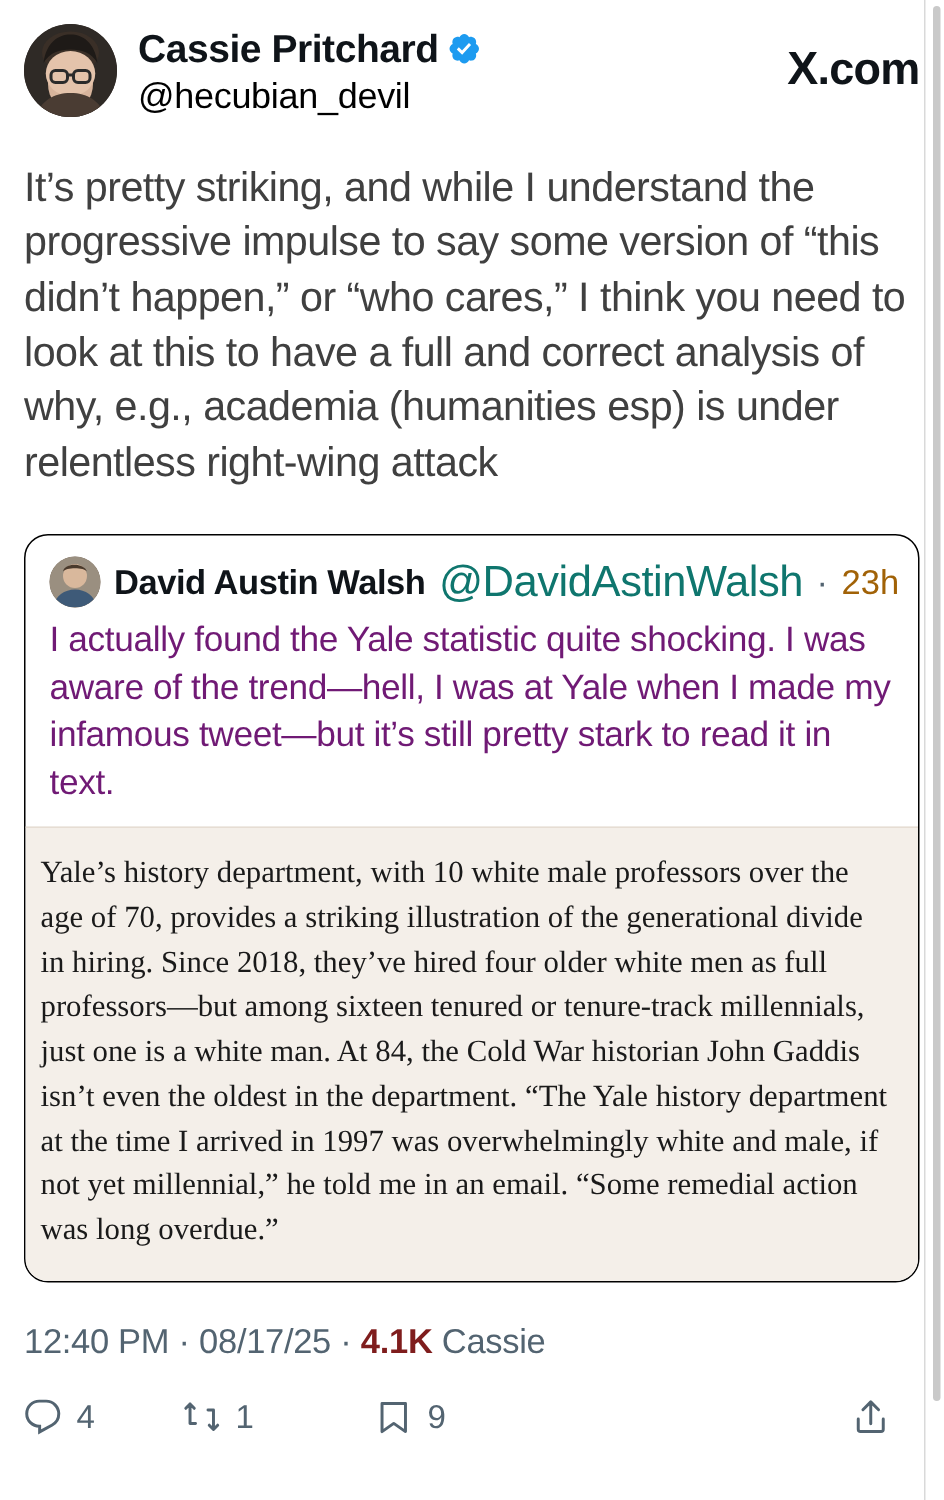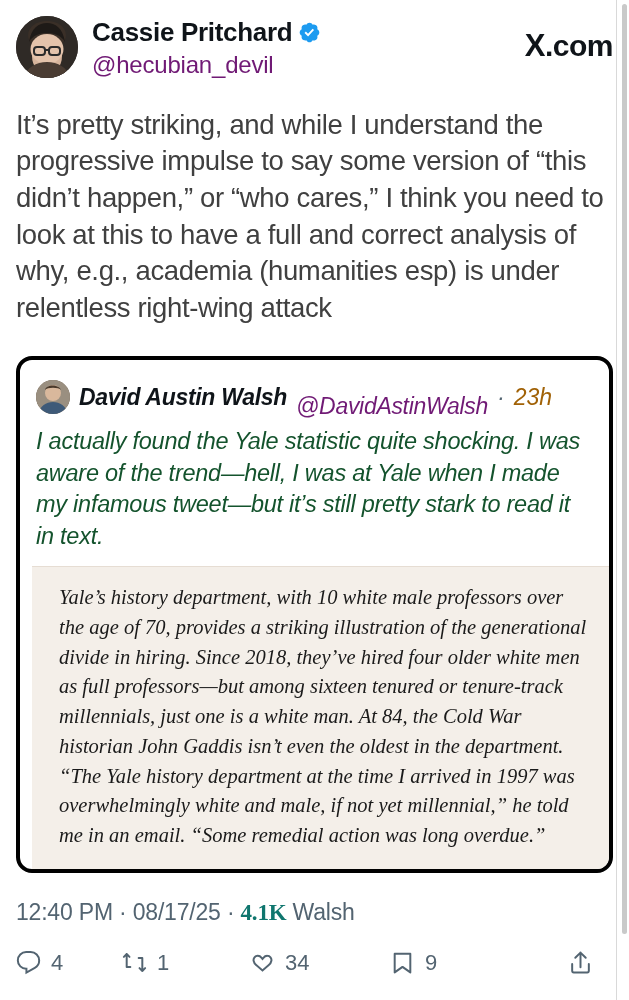--- a/index.html
+++ b/index.html
@@ -58,21 +58,21 @@
     white-space: nowrap;
   }
   .verified {
     width: 23px;
     height: 23px;
     flex: 0 0 23px;
     display: inline-block;
   }
   .handle {
     font-size: 24px;
-    color: #701a75;
+    color: #000000;
     margin-top: 3px;
     letter-spacing: -0.2px;
     white-space: nowrap;
   }
   .brand {
     font-size: 30px;
     font-weight: bold;
     color: #0f1419;
     letter-spacing: -0.5px;
     padding-top: 12px;
@@ -90,25 +90,24 @@
     font-size: 27.5px;
     line-height: 1.33;
     color: #404040;
     margin-top: 28px;
     letter-spacing: -0.35px;
     word-spacing: 0px;
   }
   
   .quote {
     margin-top: 30px;
-    border: 4px solid #000000;
+    border: 1px solid #000000;
     border-radius: 16px;
     overflow: hidden;
     background: #ffffff;
-    font-style: italic;
   }
   .quote-head {
     display: flex;
     align-items: center;
     gap: 9px;
     padding: 14px 16px 0 16px;
     flex-wrap: nowrap;
   }
   .q-avatar {
     width: 34px;
@@ -120,68 +119,65 @@
   }
   .q-avatar svg { display: block; width: 34px; height: 34px; }
   .q-name {
     font-size: 23px;
     font-weight: bold;
     color: #0f1419;
     letter-spacing: -0.3px;
     white-space: nowrap;
   }
   .q-handle {
-    font-size: 23px;
-    color: #701a75;
+    font-size: 29px;
+    color: #0f766e;
     letter-spacing: -0.3px;
     white-space: nowrap;
-    margin-top: 19px;
   }
   .q-dot {
     font-size: 23px;
     color: #536471;
   }
   .q-time {
     font-size: 23px;
     color: #a16207;
     white-space: nowrap;
   }
   .q-text {
     font-size: 23.5px;
     line-height: 1.34;
-    color: #14532d;
+    color: #701a75;
     padding: 6px 16px 14px 16px;
     letter-spacing: -0.25px;
   }
   .q-card {
     background: #f4efe9;
     border-top: 1px solid #e6ddd3;
-    padding: 16px 18px 18px 27px;
-    margin-left: 12px;
+    padding: 16px 18px 18px 10px;
   }
   .q-card p {
     margin: 0;
     font-family: "Liberation Serif", serif;
     font-size: 20.5px;
     line-height: 1.45;
     color: #1a1a1a;
     letter-spacing: 0px;
   }
   
   .meta {
     margin-top: 26px;
     font-size: 23px;
     color: #536471;
     letter-spacing: -0.2px;
   }
   .meta .sep { color: #536471; }
   .meta .count {
-    color: #0f766e;
-    font-weight: bold;
-    font-family: Liberation Serif, serif;
+    color: #7f1d1d;
+    font-weight: bold;
   }
   
   .actions {
     margin-top: 24px;
     display: flex;
     align-items: center;
     color: #536471;
   }
   .action {
     display: flex;
@@ -282,48 +278,40 @@
       <p>Yale’s history department, with 10 white male professors over the age of 70, provides a striking illustration of the generational divide in hiring. Since 2018, they’ve hired four older white men as full professors—but among sixteen tenured or tenure-track millennials, just one is a white man. At 84, the Cold War historian John Gaddis isn’t even the oldest in the department. “The Yale history department at the time I arrived in 1997 was overwhelmingly white and male, if not yet millennial,” he told me in an email. “Some remedial action was long overdue.”</p>
     </div>
   </div>
 
   <div class="meta">
     <span>12:40 PM</span>
     <span class="sep">·</span>
     <span>08/17/25</span>
     <span class="sep">·</span>
     <span class="count">4.1K</span>
-    <span>Walsh</span>
+    <span>Cassie</span>
   </div>
 
   <div class="actions">
     <div class="action a1">
       <span>
         <svg width="25" height="25" viewBox="0 0 24 24" aria-hidden="true">
           <path fill="none" stroke="#536471" stroke-width="1.9" d="M1.751 10c0-4.42 3.584-8 8.005-8h4.366c4.49 0 8.129 3.64 8.129 8.13 0 2.96-1.607 5.68-4.196 7.11l-8.054 4.46v-3.69h-.067c-4.49.1-8.183-3.51-8.183-8.01z"></path>
         </svg>
       </span>
       <span>4</span>
     </div>
     <div class="action a2">
       <span>
         <svg width="25" height="25" viewBox="0 0 24 24" aria-hidden="true">
           <path fill="none" stroke="#536471" stroke-width="1.9" stroke-linecap="round" stroke-linejoin="round" d="M4.5 3.88v12.5h3.5M4.5 3.88L1.8 6.6M4.5 3.88L7.2 6.6M19.5 20.12V7.62H16M19.5 20.12l2.7-2.72M19.5 20.12l-2.7-2.72"></path>
         </svg>
       </span>
       <span>1</span>
     </div>
-    <div class="action a3">
-      <span>
-        <svg width="25" height="25" viewBox="0 0 24 24" aria-hidden="true">
-          <path fill="none" stroke="#536471" stroke-width="1.9" d="M16.697 5.5c-1.222-.06-2.679.51-3.83 2.01l-.86 1.12-.86-1.12C9.995 6.01 8.539 5.44 7.317 5.5c-1.197.06-2.267.6-2.975 1.47-.709.87-1.092 2.03-.884 3.37.207 1.34.985 2.91 2.76 4.35L12 19.59l5.782-4.9c1.775-1.44 2.553-3.01 2.76-4.35.208-1.34-.175-2.5-.884-3.37-.708-.87-1.778-1.41-2.975-1.47z"></path>
-        </svg>
-      </span>
-      <span>34</span>
-    </div>
     <div class="action a4">
       <span>
         <svg width="25" height="25" viewBox="0 0 24 24" aria-hidden="true">
           <path fill="none" stroke="#536471" stroke-width="1.9" stroke-linejoin="round" d="M4.5 3.5h15v18l-7.5-5.25L4.5 21.5z"></path>
         </svg>
       </span>
       <span>9</span>
     </div>
     <div class="action a5">
       <span>

